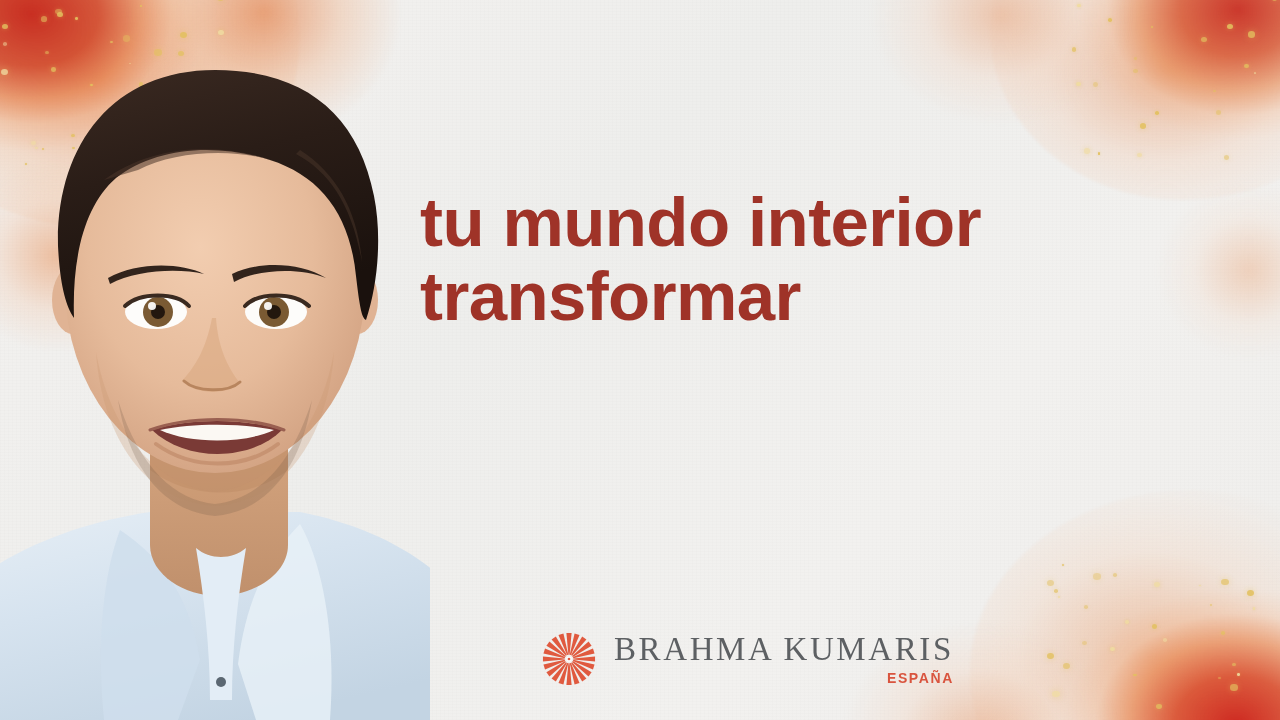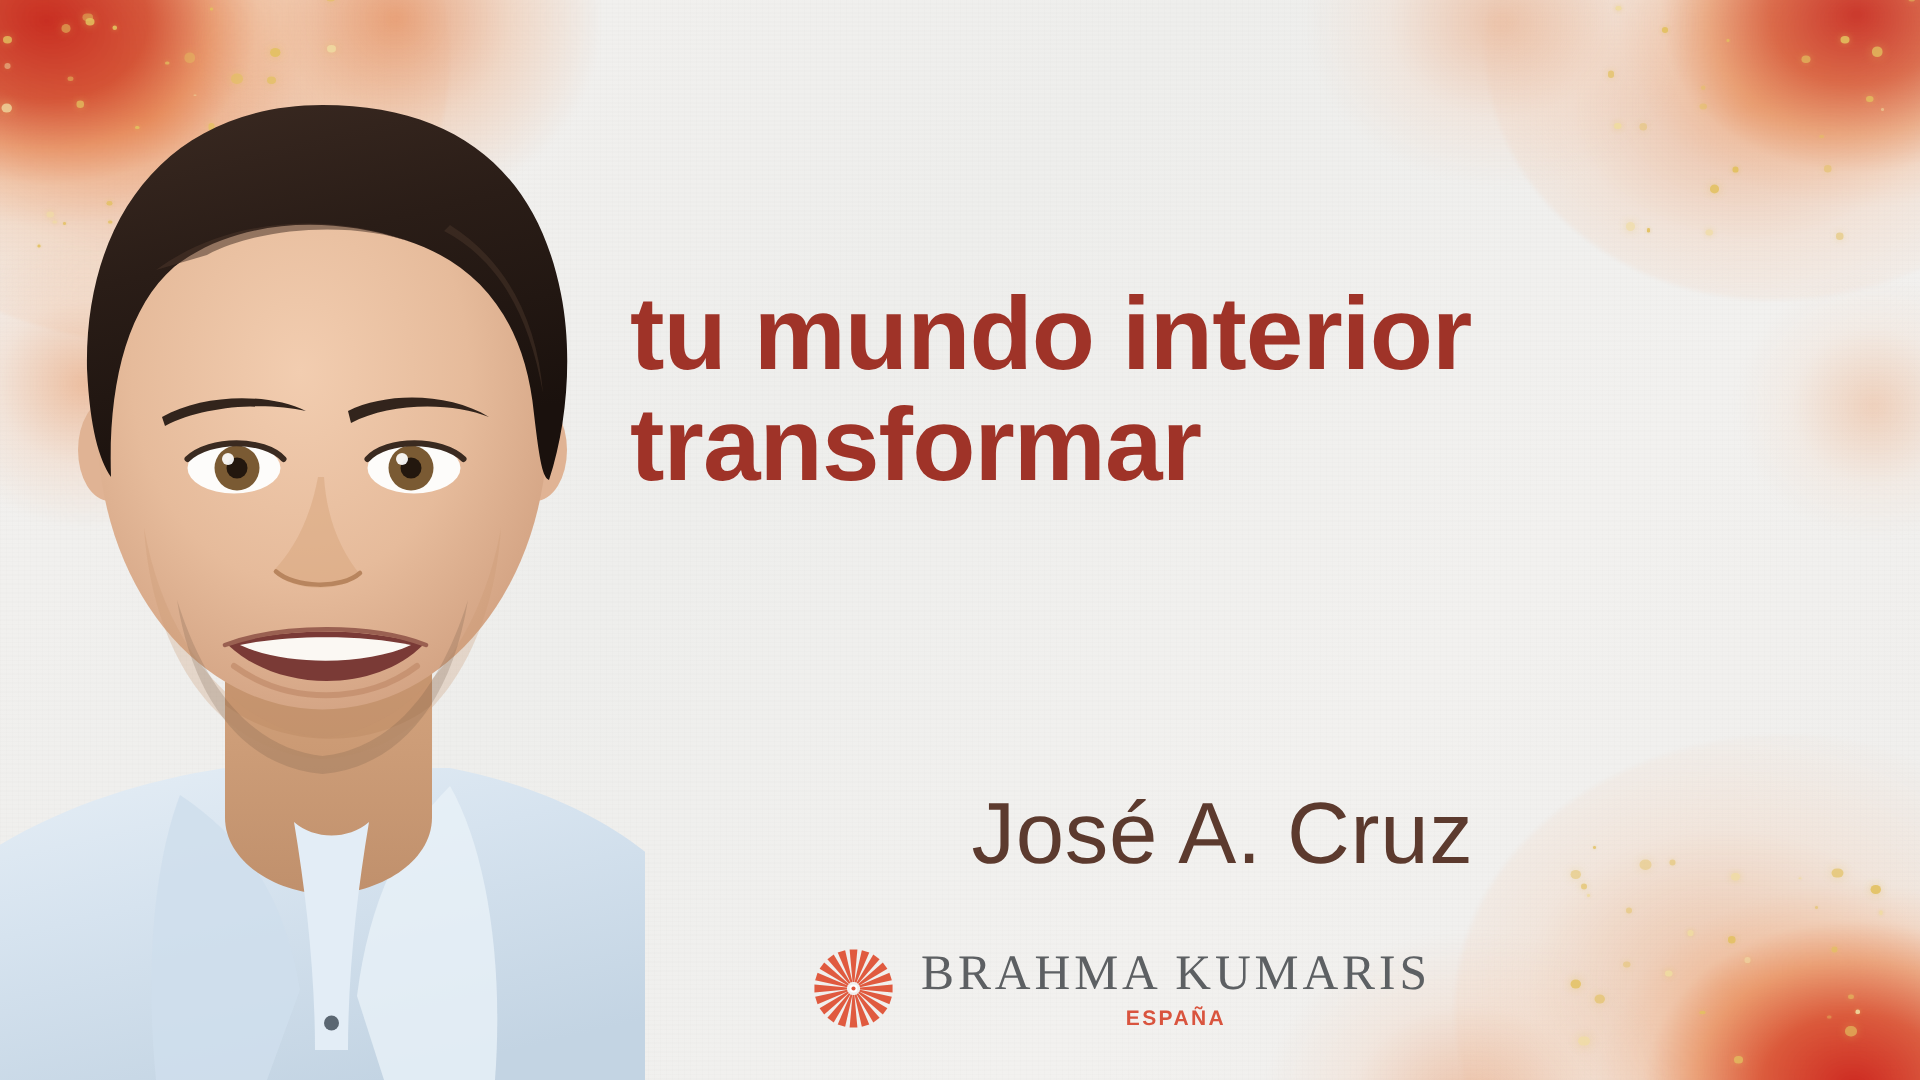--- a/index.html
+++ b/index.html
@@ -131,21 +131,21 @@
     font-weight:400;
     letter-spacing:0.5px;
   }
 
   
   .logo{
     position:absolute;left:538px;top:628px;
     display:flex;align-items:center;gap:14px;
   }
   .logo-mark{width:62px;height:62px;flex:0 0 auto;}
-  .logo-text{display:flex;flex-direction:column;align-items:center;}
+  .logo-text{display:flex;flex-direction:column;align-items:flex-end;}
   .logo-word{
     font-family:"Liberation Serif", serif;
     font-size:33px;color:#5d6063;letter-spacing:2.6px;line-height:1;
     font-weight:400;
   }
   .logo-sub{
     font-size:14px;color:#d9543e;letter-spacing:1.6px;
     margin-top:4px;font-weight:600;
   }
 </style>
@@ -347,21 +347,20 @@
       </g>
     </svg>
   </div>
 
 
   <div class="title">
     <span class="ln">tu mundo interior</span>
     <span class="ln">transformar</span>
   </div>
 
-  <div class="speaker">José A. Cruz</div>
 
   <div class="logo">
     <svg class="logo-mark" viewBox="0 0 100 100">
       <g id="rays" fill="#e0553c">
           <path d="M49.0 43 L51.0 43 L54.2 8 L45.8 8 Z" fill="#e05a3f" transform="rotate(0 50 50)"></path>
           <path d="M49.0 43 L51.0 43 L54.2 8 L45.8 8 Z" fill="#e05a3f" transform="rotate(18 50 50)"></path>
           <path d="M49.0 43 L51.0 43 L54.2 8 L45.8 8 Z" fill="#e05a3f" transform="rotate(36 50 50)"></path>
           <path d="M49.0 43 L51.0 43 L54.2 8 L45.8 8 Z" fill="#e05a3f" transform="rotate(54 50 50)"></path>
           <path d="M49.0 43 L51.0 43 L54.2 8 L45.8 8 Z" fill="#e05a3f" transform="rotate(72 50 50)"></path>
           <path d="M49.0 43 L51.0 43 L54.2 8 L45.8 8 Z" fill="#e05a3f" transform="rotate(90 50 50)"></path>

